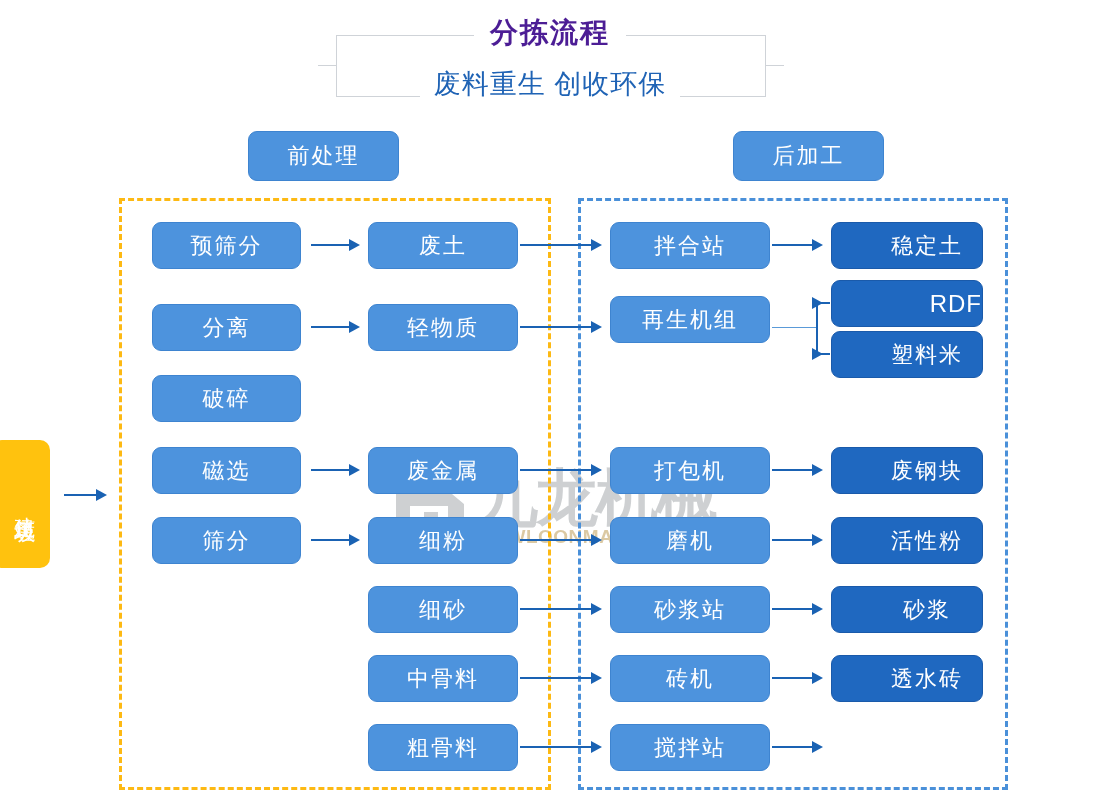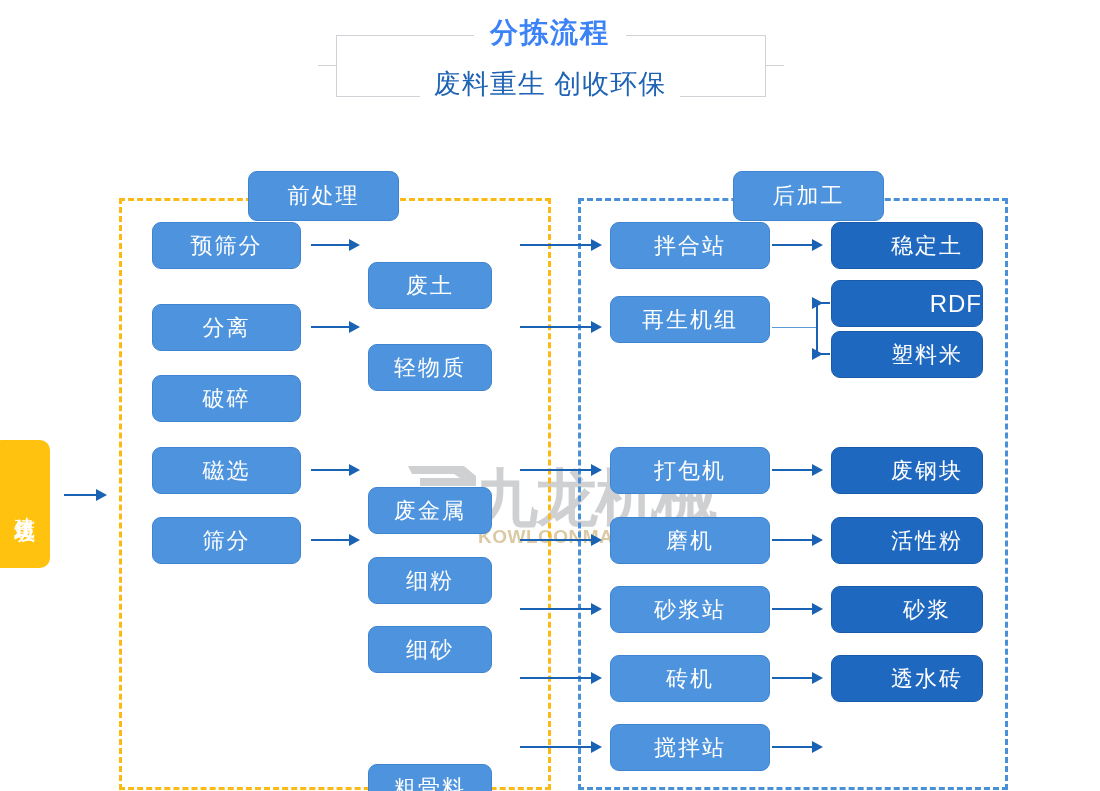--- a/index.html
+++ b/index.html
@@ -33,21 +33,21 @@
     letter-spacing:.5px;white-space:nowrap;
   }
 
   
   .title-frame{
     position:absolute;left:336px;top:35px;width:430px;height:62px;
     border:1px solid #cfd3d8;box-sizing:border-box;
   }
   .title-main{
     position:absolute;left:0;top:14px;width:1100px;
-    text-align:center;font-size:28px;font-weight:bold;color:#3b82f6;
+    text-align:center;font-size:28px;font-weight:bold;color:#4c1d95;
     letter-spacing:2px;
     font-family:Liberation Mono, monospace;
   }
   .title-main .tbg{background:#ffffff;padding:0 16px;}
   .title-sub{
     position:absolute;left:0;top:66px;width:1100px;
     text-align:center;font-size:27px;color:#1f63b5;letter-spacing:1px;
   }
   .title-sub .tbg{background:#ffffff;padding:0 14px;}
   .title-tick{position:absolute;background:#cfd3d8;}
@@ -65,21 +65,20 @@
     border:3px dashed #4a90d9;
   }
 
   
   .group-head{
     position:absolute;height:48px;
     background:#4d93dd;border:1px solid #3e84d0;border-radius:9px;
     color:#ffffff;font-size:22px;
     display:flex;align-items:center;justify-content:center;
     letter-spacing:2px;
-    margin-top:40px;
   }
   .gh-pre{left:248px;top:131px;width:149px;}
   .gh-post{left:733px;top:131px;width:149px;}
 
   
   .src-box{
     position:absolute;left:-8px;top:440px;width:58px;height:128px;
     background:#ffc20e;border-radius:10px;
     color:#ffffff;font-size:21px;line-height:1.12;
     display:flex;align-items:center;justify-content:center;
@@ -94,21 +93,21 @@
     display:flex;align-items:center;justify-content:center;
     color:#ffffff;font-size:22px;letter-spacing:2px;
     box-sizing:border-box;white-space:nowrap;
   }
   .node.light{background:#4d93dd;border:1px solid #3e84d0;}
   .node.dark {background:#1f68c0;border:1px solid #1a5aaa;padding-left:40px;}
   .node.latin{font-size:24px;letter-spacing:1px;justify-content:flex-end;}
 
   
   .c1{left:152px;width:149px;}
-  .c2{left:368px;width:124px;margin-top:40px;}
+  .c2{left:368px;width:150px;}
   .c3{left:610px;width:160px;}
   .c4{left:831px;width:152px;}
 
   
   .conn{position:absolute;background:#1a62b3;}
   .hline{height:2px;}
   .vline{width:2px;}
   .arrow-head{
     position:absolute;width:0;height:0;
     border-top:6px solid transparent;
@@ -178,20 +177,23 @@
     </div>
   <div class="node light c2" style="top:447px;">
       <span>废金属</span>
     </div>
   <div class="node light c2" style="top:517px;">
       <span>细粉</span>
     </div>
   <div class="node light c2" style="top:586px;">
       <span>细砂</span>
     </div>
+  <div class="node light c2" style="top:655px;">
+      <span>中骨料</span>
+    </div>
   <div class="node light c2" style="top:724px;">
       <span>粗骨料</span>
     </div>
 
   <div class="node light c3" style="top:222px;">
       <span>拌合站</span>
     </div>
   <div class="node light c3" style="top:296px;">
       <span>再生机组</span>
     </div>

